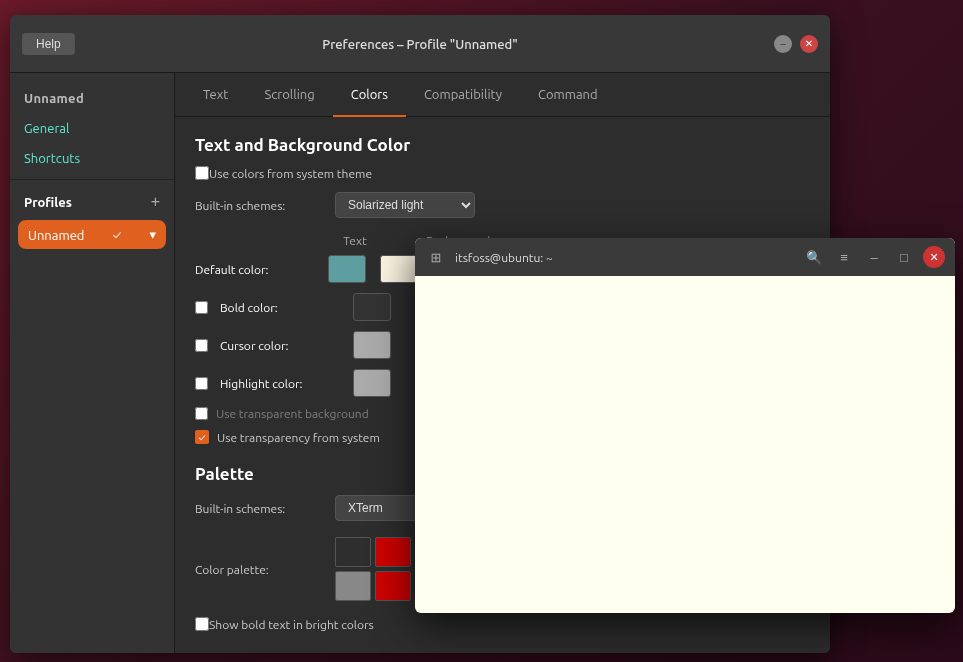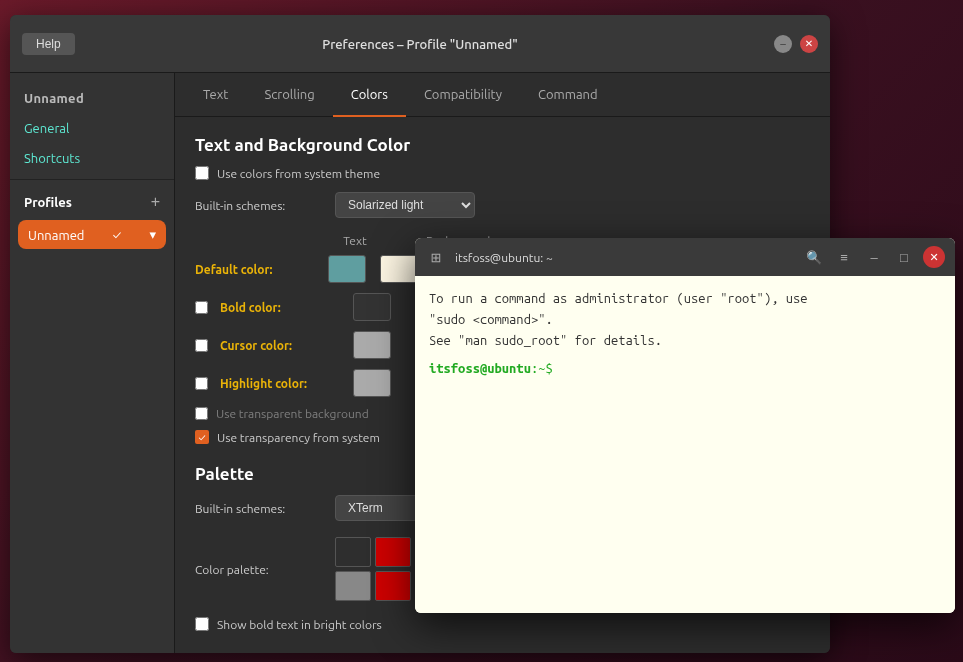--- a/index.html
+++ b/index.html
@@ -168,21 +168,20 @@
     .section-title {
       color: #fff;
       font-size: 17px;
       font-weight: 600;
       margin-bottom: 12px;
     }
 
     .checkbox-row {
       display: flex;
       align-items: center;
-      gap: 8px;
       margin-bottom: 12px;
     }
 
     .checkbox-row input[type="checkbox"] {
       width: 14px;
       height: 14px;
       accent-color: #e06020;
     }
 
     .checkbox-label {
@@ -215,24 +214,23 @@
     }
 
     .color-row {
       display: flex;
       align-items: center;
       margin-bottom: 10px;
       gap: 8px;
     }
 
     .color-row-label {
-      color: #eab308;
+      color: #ffffff;
       font-size: 12px;
       min-width: 125px;
-      font-weight: bold;
     }
 
     .color-swatch {
       width: 38px;
       height: 28px;
       border-radius: 3px;
       border: 1px solid #555;
       cursor: pointer;
     }
 
@@ -496,21 +494,13 @@
 <div class="terminal-window">
   <div class="terminal-titlebar">
     <button class="terminal-icon-btn">⊞</button>
     <span class="terminal-title">itsfoss@ubuntu: ~</span>
     <button class="terminal-icon-btn">🔍</button>
     <button class="terminal-icon-btn">≡</button>
     <button class="terminal-icon-btn">–</button>
     <button class="terminal-icon-btn">□</button>
     <button class="terminal-close-btn">✕</button>
   </div>
-  <div class="terminal-body">
-    <div class="term-text">To run a command as administrator (user "root"), use</div>
-    <div class="term-text">"sudo &lt;command&gt;".</div>
-    <div class="term-text">See "man sudo_root" for details.</div>
-    <div style="margin-top:8px;">
-      <span class="term-prompt">itsfoss@ubuntu</span><span class="term-cursor">:~$</span>
-    </div>
-  </div>
 </div>
 
 </body></html>

